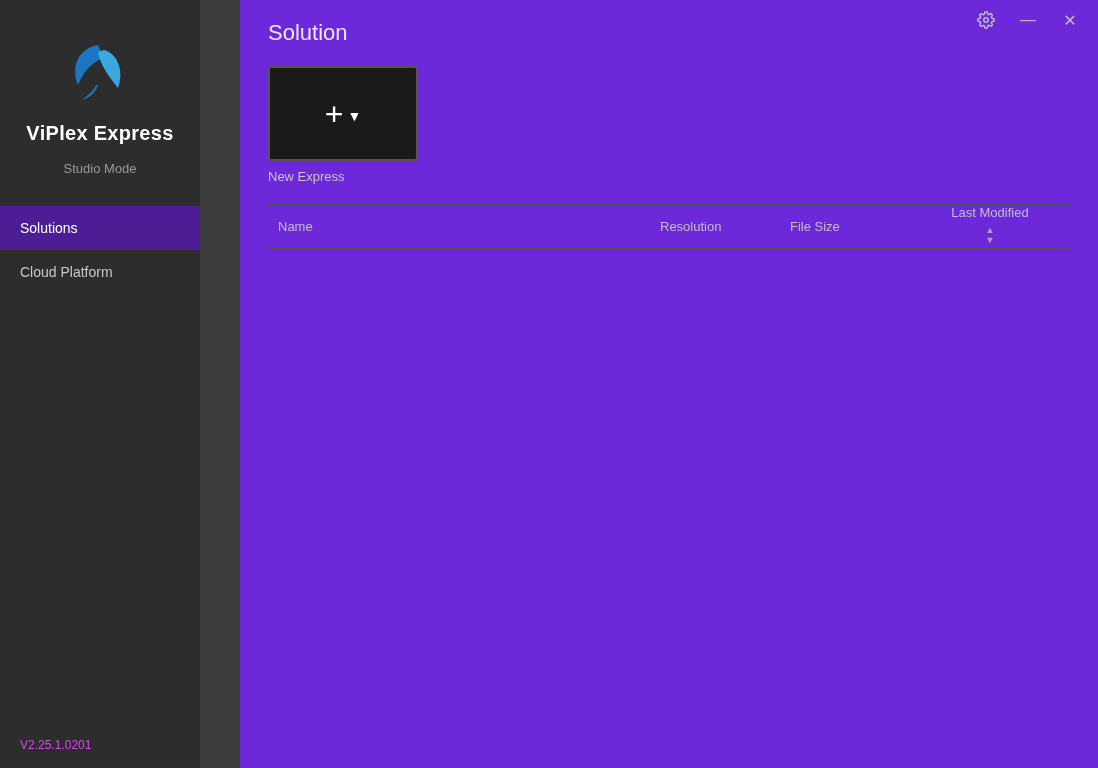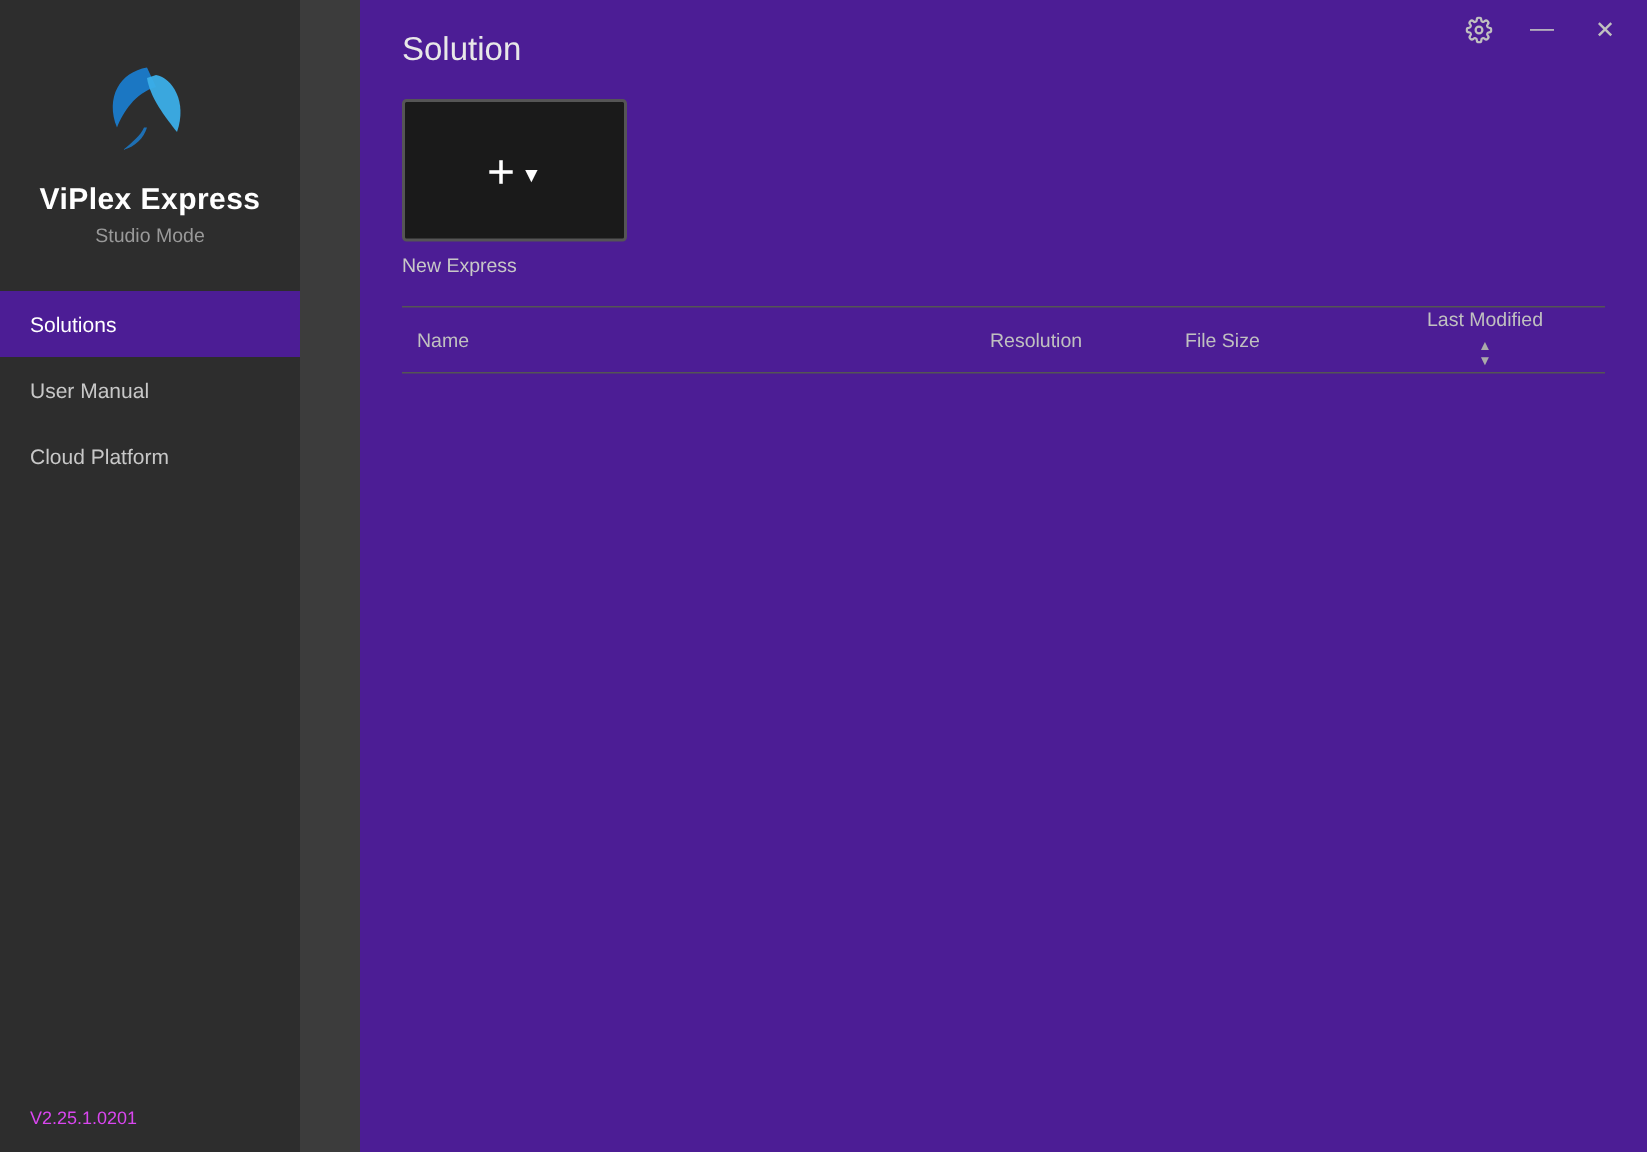--- a/index.html
+++ b/index.html
@@ -75,21 +75,21 @@
     .app-name {
       color: #ffffff;
       font-size: 20px;
       font-weight: 600;
       letter-spacing: 0.3px;
     }
 
     .app-mode {
       color: #999;
       font-size: 13px;
-      margin-top: 4px;
+      margin-top: 16px;
     }
 
     .sidebar-nav {
       margin-top: 10px;
       flex: 1;
     }
 
     .nav-item {
       padding: 14px 20px;
       font-size: 14px;
@@ -109,21 +109,21 @@
       color: #d946ef;
     }
 
     
     .main-content {
       position: absolute;
       top: 0;
       left: 240px;
       right: 0;
       bottom: 0;
-      background-color: #4c1d95;
+      background-color: #6d28d9;
       padding: 20px 28px;
     }
 
     .page-title {
       font-size: 22px;
       color: #e8e8e8;
       font-weight: 400;
       margin-bottom: 20px;
     }
 
@@ -269,23 +269,20 @@
     </svg>
     <span class="app-name">ViPlex Express</span>
     <span class="app-mode">Studio Mode</span>
   </div>
 
   <nav class="sidebar-nav">
     <div class="nav-item active">
       <span>Solutions</span>
     </div>
     <div class="nav-item">
-      <span>User Manual</span>
-    </div>
-    <div class="nav-item">
       <span>Cloud Platform</span>
     </div>
   </nav>
 
   <div class="sidebar-version">
     <span>V2.25.1.0201</span>
   </div>
 </div>
 
 <div class="main-content">

